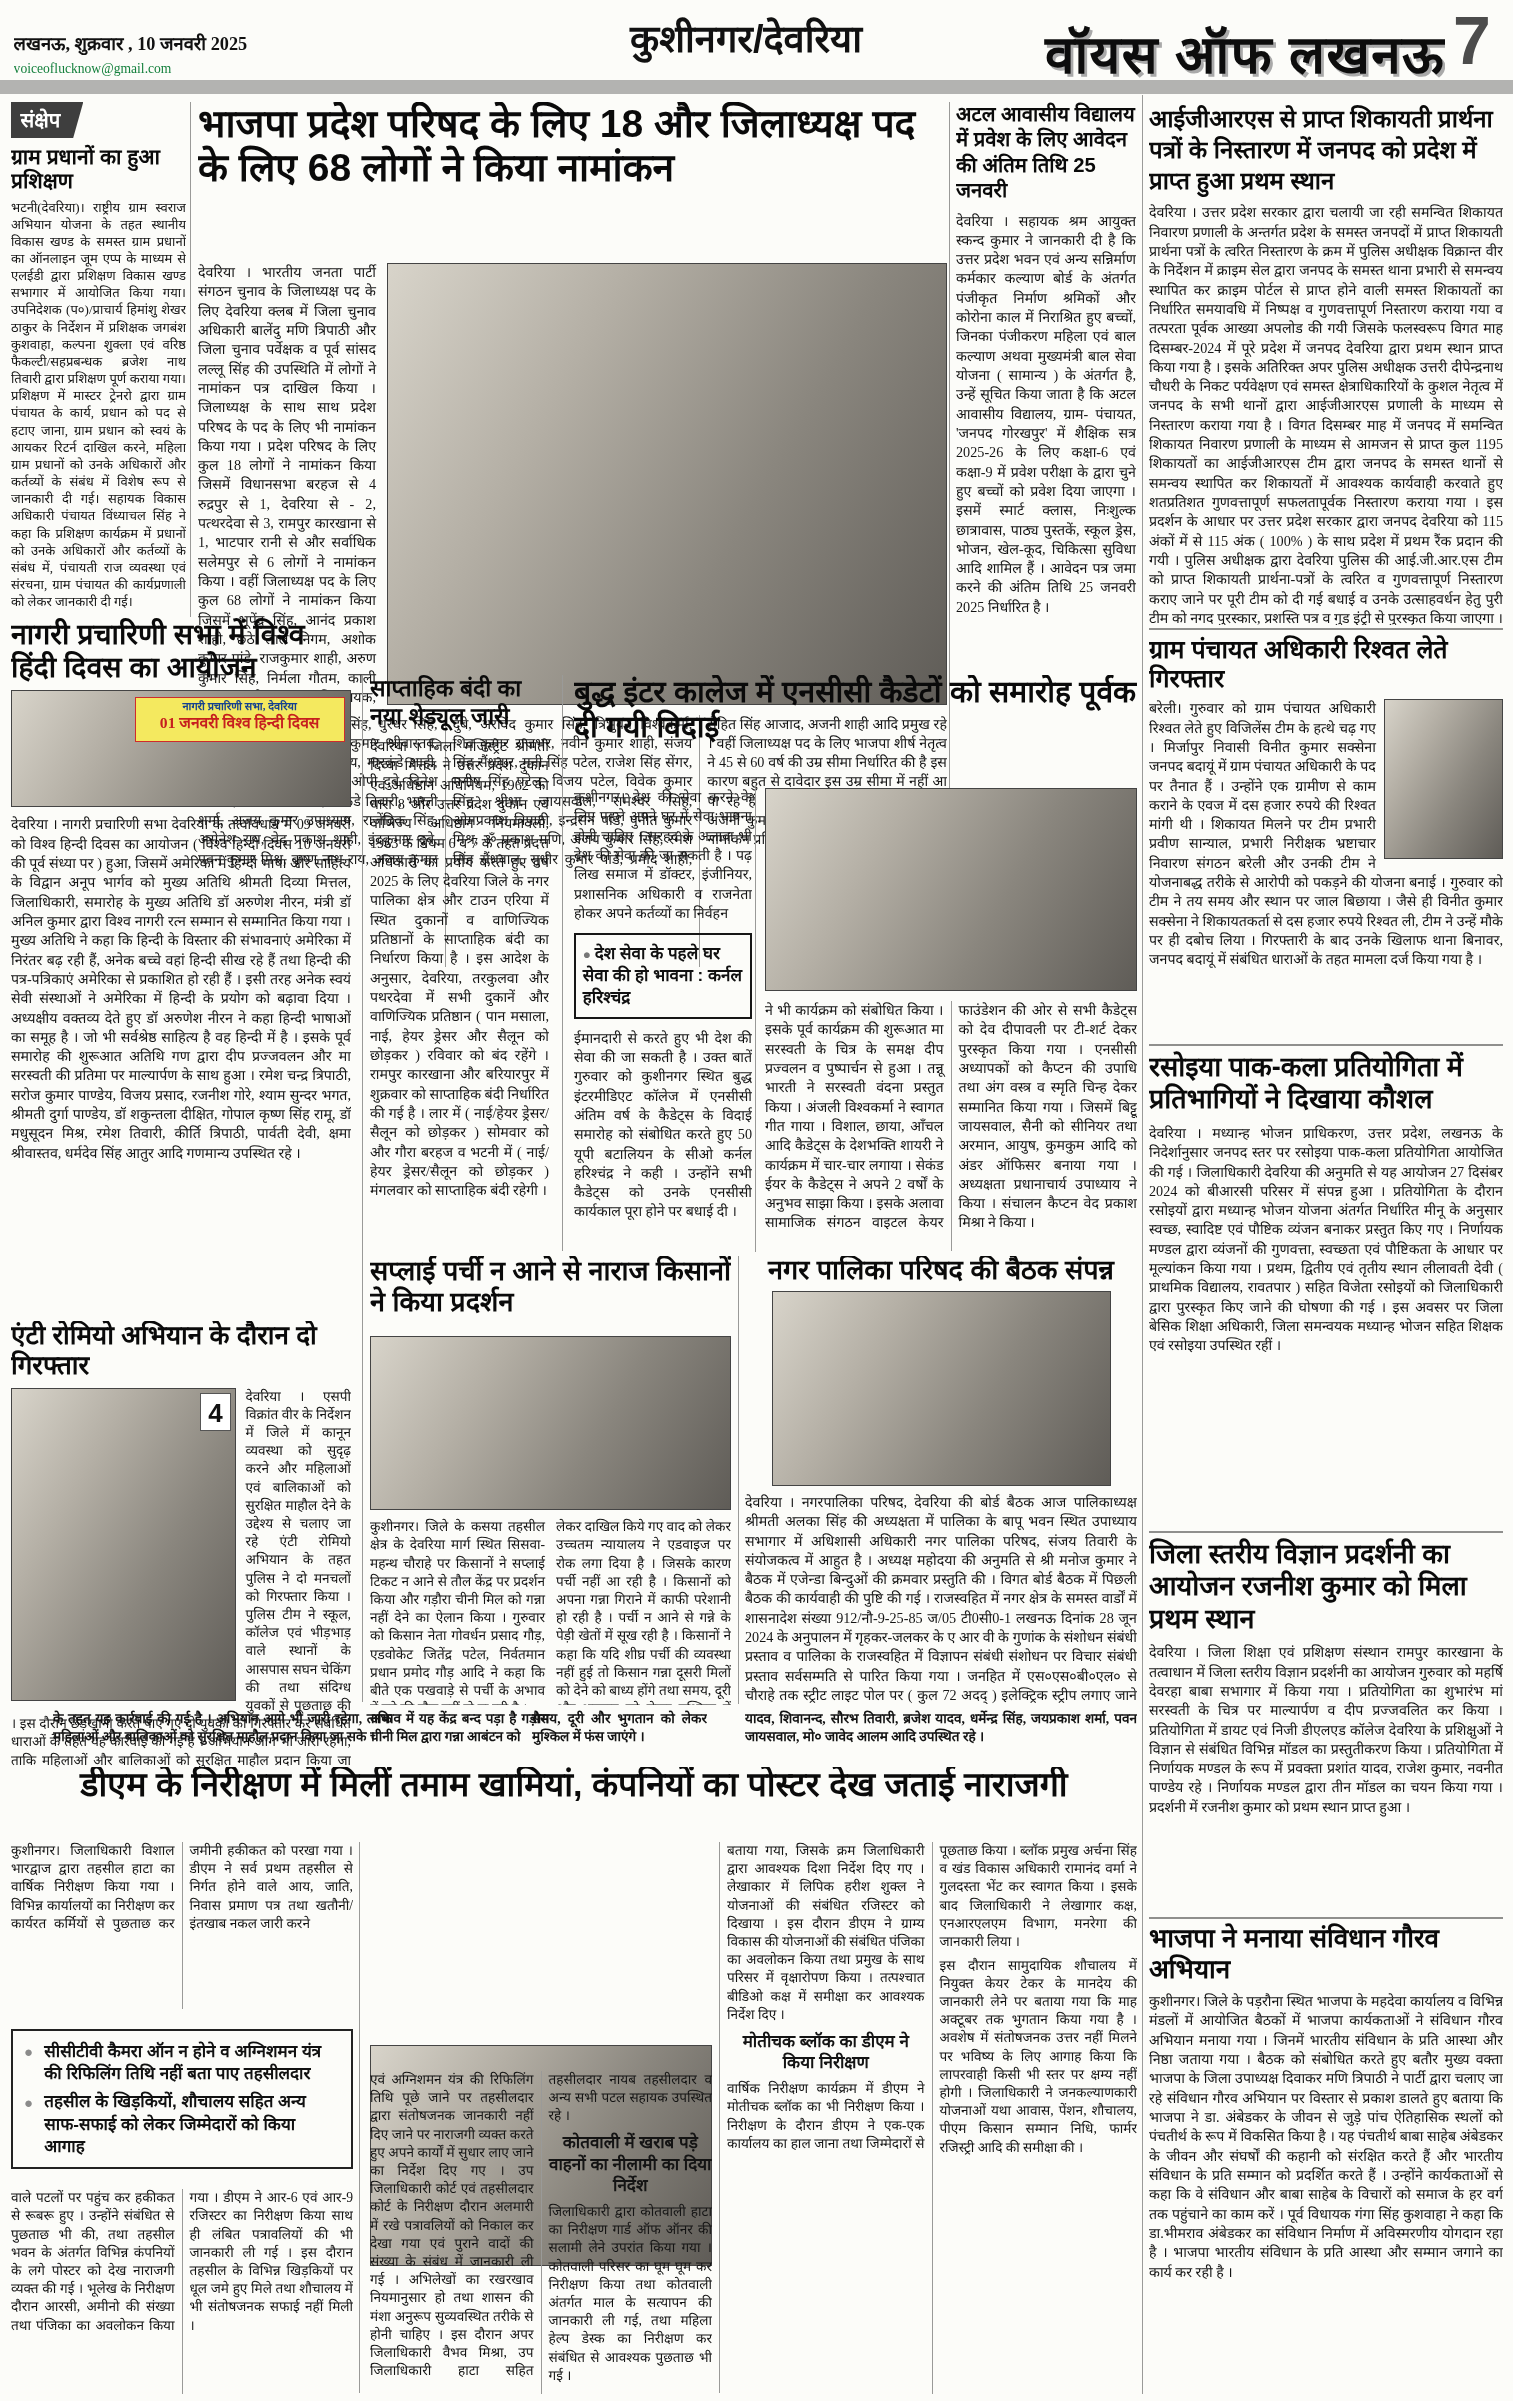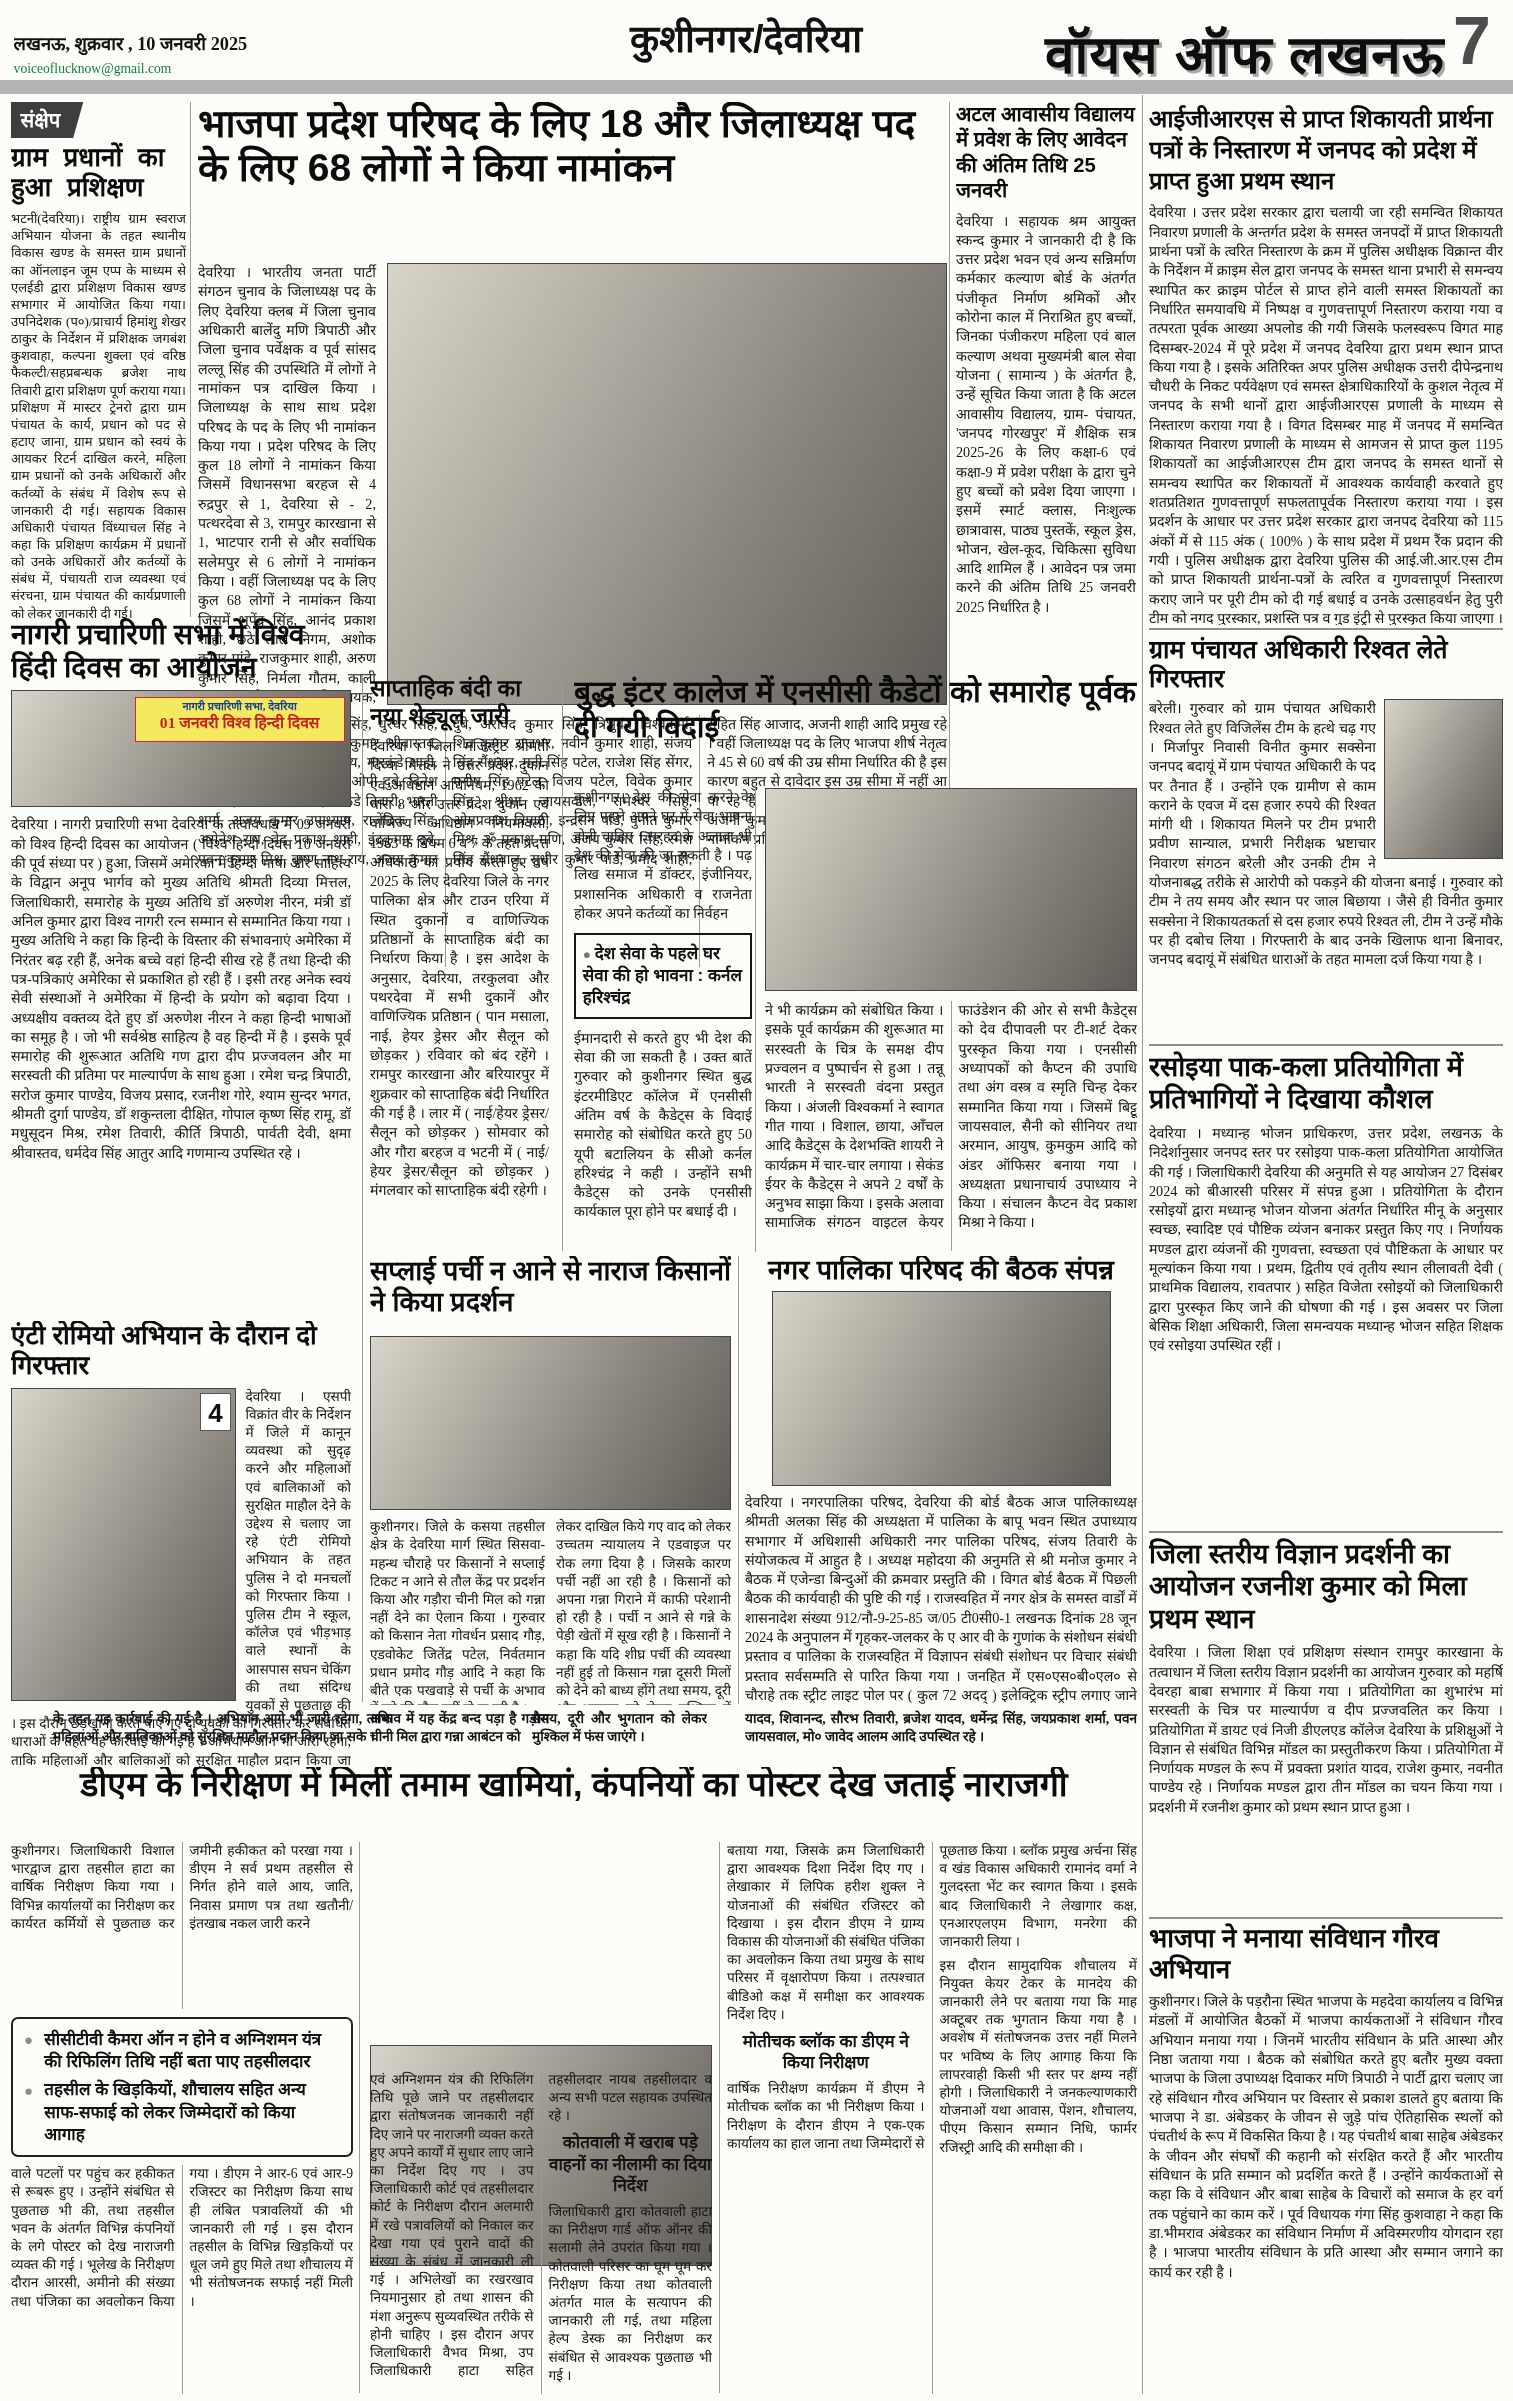--- a/index.html
+++ b/index.html
@@ -70,21 +70,21 @@
   <div class="abs" style="left:13.6px; top:61px; width:285px;">
     <div class="email-line">voiceoflucknow@gmail.com</div>
   </div>
   <div class="abs section-title" style="left:529px; top:11px; width:434px;">कुशीनगर/देवरिया</div>
   <div class="abs masthead" style="left:1031px; top:16.3px; width:414px; text-align:right;">वॉयस ऑफ लखनऊ</div>
   <div class="abs pagenum" style="left:1453px; top:1.4px; width:54px;">7</div>
   <div class="abs gray-bar" style="left:0; top:80px; width:1514px; height:13.6px;"></div>
 
   <div class="abs" style="left:11px; top:102px; width:175px; height:517px;">
     <span class="brief-tag">संक्षेप</span>
-    <div class="hl" style="font-size:26px; line-height:1.15; margin:6.8px 0 5.4px;font-family:Liberation Mono, monospace;">ग्राम प्रधानों का हुआ प्रशिक्षण</div>
+    <div class="hl" style="font-size:21px; line-height:1.15; margin:6.8px 0 5.4px;">ग्राम प्रधानों का हुआ प्रशिक्षण</div>
     <div class="body-txt fs19">भटनी(देवरिया)। राष्ट्रीय ग्राम स्वराज अभियान योजना के तहत स्थानीय विकास खण्ड के समस्त ग्राम प्रधानों का ऑनलाइन जूम एप्प के माध्यम से एलईडी द्वारा प्रशिक्षण विकास खण्ड सभागार में आयोजित किया गया। उपनिदेशक (प०)/प्राचार्य हिमांशु शेखर ठाकुर के निर्देशन में प्रशिक्षक जगबंश कुशवाहा, कल्पना शुक्ला एवं वरिष्ठ फैकल्टी/सहप्रबन्धक ब्रजेश नाथ तिवारी द्वारा प्रशिक्षण पूर्ण कराया गया। प्रशिक्षण में मास्टर ट्रेनरो द्वारा ग्राम पंचायत के कार्य, प्रधान को पद से हटाए जाना, ग्राम प्रधान को स्वयं के आयकर रिटर्न दाखिल करने, महिला ग्राम प्रधानों को उनके अधिकारों और कर्तव्यों के संबंध में विशेष रूप से जानकारी दी गई। सहायक विकास अधिकारी पंचायत विंध्याचल सिंह ने कहा कि प्रशिक्षण कार्यक्रम में प्रधानों को उनके अधिकारों और कर्तव्यों के संबंध में, पंचायती राज व्यवस्था एवं संरचना, ग्राम पंचायत की कार्यप्रणाली को लेकर जानकारी दी गई।</div>
   </div>
   <div class="abs vrule" style="left:190px; top:102px; height:515px;"></div>
 
   <div class="abs" style="left:198px; top:102px; width:749px; height:876px;">
     <div class="hl" style="font-size:39px; line-height:1.12; height:161px;">भाजपा प्रदेश परिषद के लिए 18 और जिलाध्यक्ष पद के लिए 68 लोगों ने किया नामांकन</div>
     <div style="display:flex; gap:11px; height:442px;">
       <div class="body-txt fs21" style="width:178px; flex:none;">देवरिया । भारतीय जनता पार्टी संगठन चुनाव के जिलाध्यक्ष पद के लिए देवरिया क्लब में जिला चुनाव अधिकारी बालेंदु मणि त्रिपाठी और जिला चुनाव पर्वेक्षक व पूर्व सांसद लल्लू सिंह की उपस्थिति में लोगों ने नामांकन पत्र दाखिल किया । जिलाध्यक्ष के साथ साथ प्रदेश परिषद के पद के लिए भी नामांकन किया गया । प्रदेश परिषद के लिए कुल 18 लोगों ने नामांकन किया जिसमें विधानसभा बरहज से 4 रुद्रपुर से 1, देवरिया से - 2, पत्थरदेवा से 3, रामपुर कारखाना से 1, भाटपार रानी से और सर्वाधिक सलेमपुर से 6 लोगों ने नामांकन किया । वहीं जिलाध्यक्ष पद के लिए कुल 68 लोगों ने नामांकन किया जिसमें भूपेंद्र सिंह, आनंद प्रकाश शाही, छठे लाल निगम, अशोक कुमार पांडे, राजकुमार शाही, अरुण कुमार सिंह, निर्मला गौतम, काली प्रसाद, संतोष कुमार त्रिगुणायक, इंजीनियर रमेश तिवारी,</div>
       <div class="photo" style="flex:1;"></div>
     </div>
@@ -188,21 +188,21 @@
 
   <div class="abs body-txt fs20" style="left:18px; top:1710px; width:339px; height:52px; font-weight:bold;margin-left:35px;">के तहत यह कार्रवाई की गई है । अभियान आगे भी जारी रहेगा, ताकि महिलाओं और बालिकाओं को सुरक्षित माहौल प्रदान किया जा सके ।</div>
   <div class="abs body-txt fs20" style="left:370px; top:1710px; width:179px; height:52px; font-weight:bold;">अभाव में यह केंद्र बन्द पड़ा है गड़ौरा चीनी मिल द्वारा गन्ना आबंटन को</div>
   <div class="abs body-txt fs20" style="left:532px; top:1710px; width:175px; height:52px; font-weight:bold;">समय, दूरी और भुगतान को लेकर मुश्किल में फंस जाएंगे ।</div>
   <div class="abs body-txt fs20" style="left:745px; top:1710px; width:392px; height:52px; font-weight:bold;">यादव, शिवानन्द, सौरभ तिवारी, ब्रजेश यादव, धर्मेन्द्र सिंह, जयप्रकाश शर्मा, पवन जायसवाल, मो० जावेद आलम आदि उपस्थित रहे ।</div>
 
   <div class="abs hl" style="left:11px; top:1767px; width:1126px; height:71px; font-size:34px; line-height:1.05; text-align:center;">डीएम के निरीक्षण में मिलीं तमाम खामियां, कंपनियों का पोस्टर देख जताई नाराजगी</div>
 
   <div class="abs" style="left:11px; top:1842px; width:342px; height:552px;">
     <div class="cols2 body-txt fs20" style="height:167px;">कुशीनगर। जिलाधिकारी विशाल भारद्वाज द्वारा तहसील हाटा का वार्षिक निरीक्षण किया गया । विभिन्न कार्यालयों का निरीक्षण कर कार्यरत कर्मियों से पुछताछ कर जमीनी हकीकत को परखा गया । डीएम ने सर्व प्रथम तहसील से निर्गत होने वाले आय, जाति, निवास प्रमाण पत्र तथा खतौनी/इंतखाब नकल जारी करने</div>
-    <div class="bullet-box" style="margin:8px 0;border-radius:7px;">
+    <div class="bullet-box" style="margin:20px 0;">
       <div class="bullet-item">सीसीटीवी कैमरा ऑन न होने व अग्निशमन यंत्र की रिफिलिंग तिथि नहीं बता पाए तहसीलदार</div>
       <div class="bullet-item" style="margin-bottom:0;">तहसील के खिड़कियों, शौचालय सहित अन्य साफ-सफाई को लेकर जिम्मेदारों को किया आगाह</div>
     </div>
     <div class="cols2 body-txt fs20" style="height:239px;">वाले पटलों पर पहुंच कर हकीकत से रूबरू हुए । उन्होंने संबंधित से पुछताछ भी की, तथा तहसील भवन के अंतर्गत विभिन्न कंपनियों के लगे पोस्टर को देख नाराजगी व्यक्त की गई । भूलेख के निरीक्षण दौरान आरसी, अमीनो की संख्या तथा पंजिका का अवलोकन किया गया । डीएम ने आर-6 एवं आर-9 रजिस्टर का निरीक्षण किया साथ ही लंबित पत्रावलियों की भी जानकारी ली गई । इस दौरान तहसील के विभिन्न खिड़कियों पर धूल जमे हुए मिले तथा शौचालय में भी संतोषजनक सफाई नहीं मिली ।</div>
   </div>
   <div class="abs vrule" style="left:359px; top:1842px; height:551px;"></div>
 
   <div class="abs photo" style="left:370px; top:1842px; width:342px; height:221px;"></div>
   <div class="abs" style="left:370px; top:2071px; width:342px; height:323px;">
     <div class="cols2 body-txt fs20" style="height:323px;">

